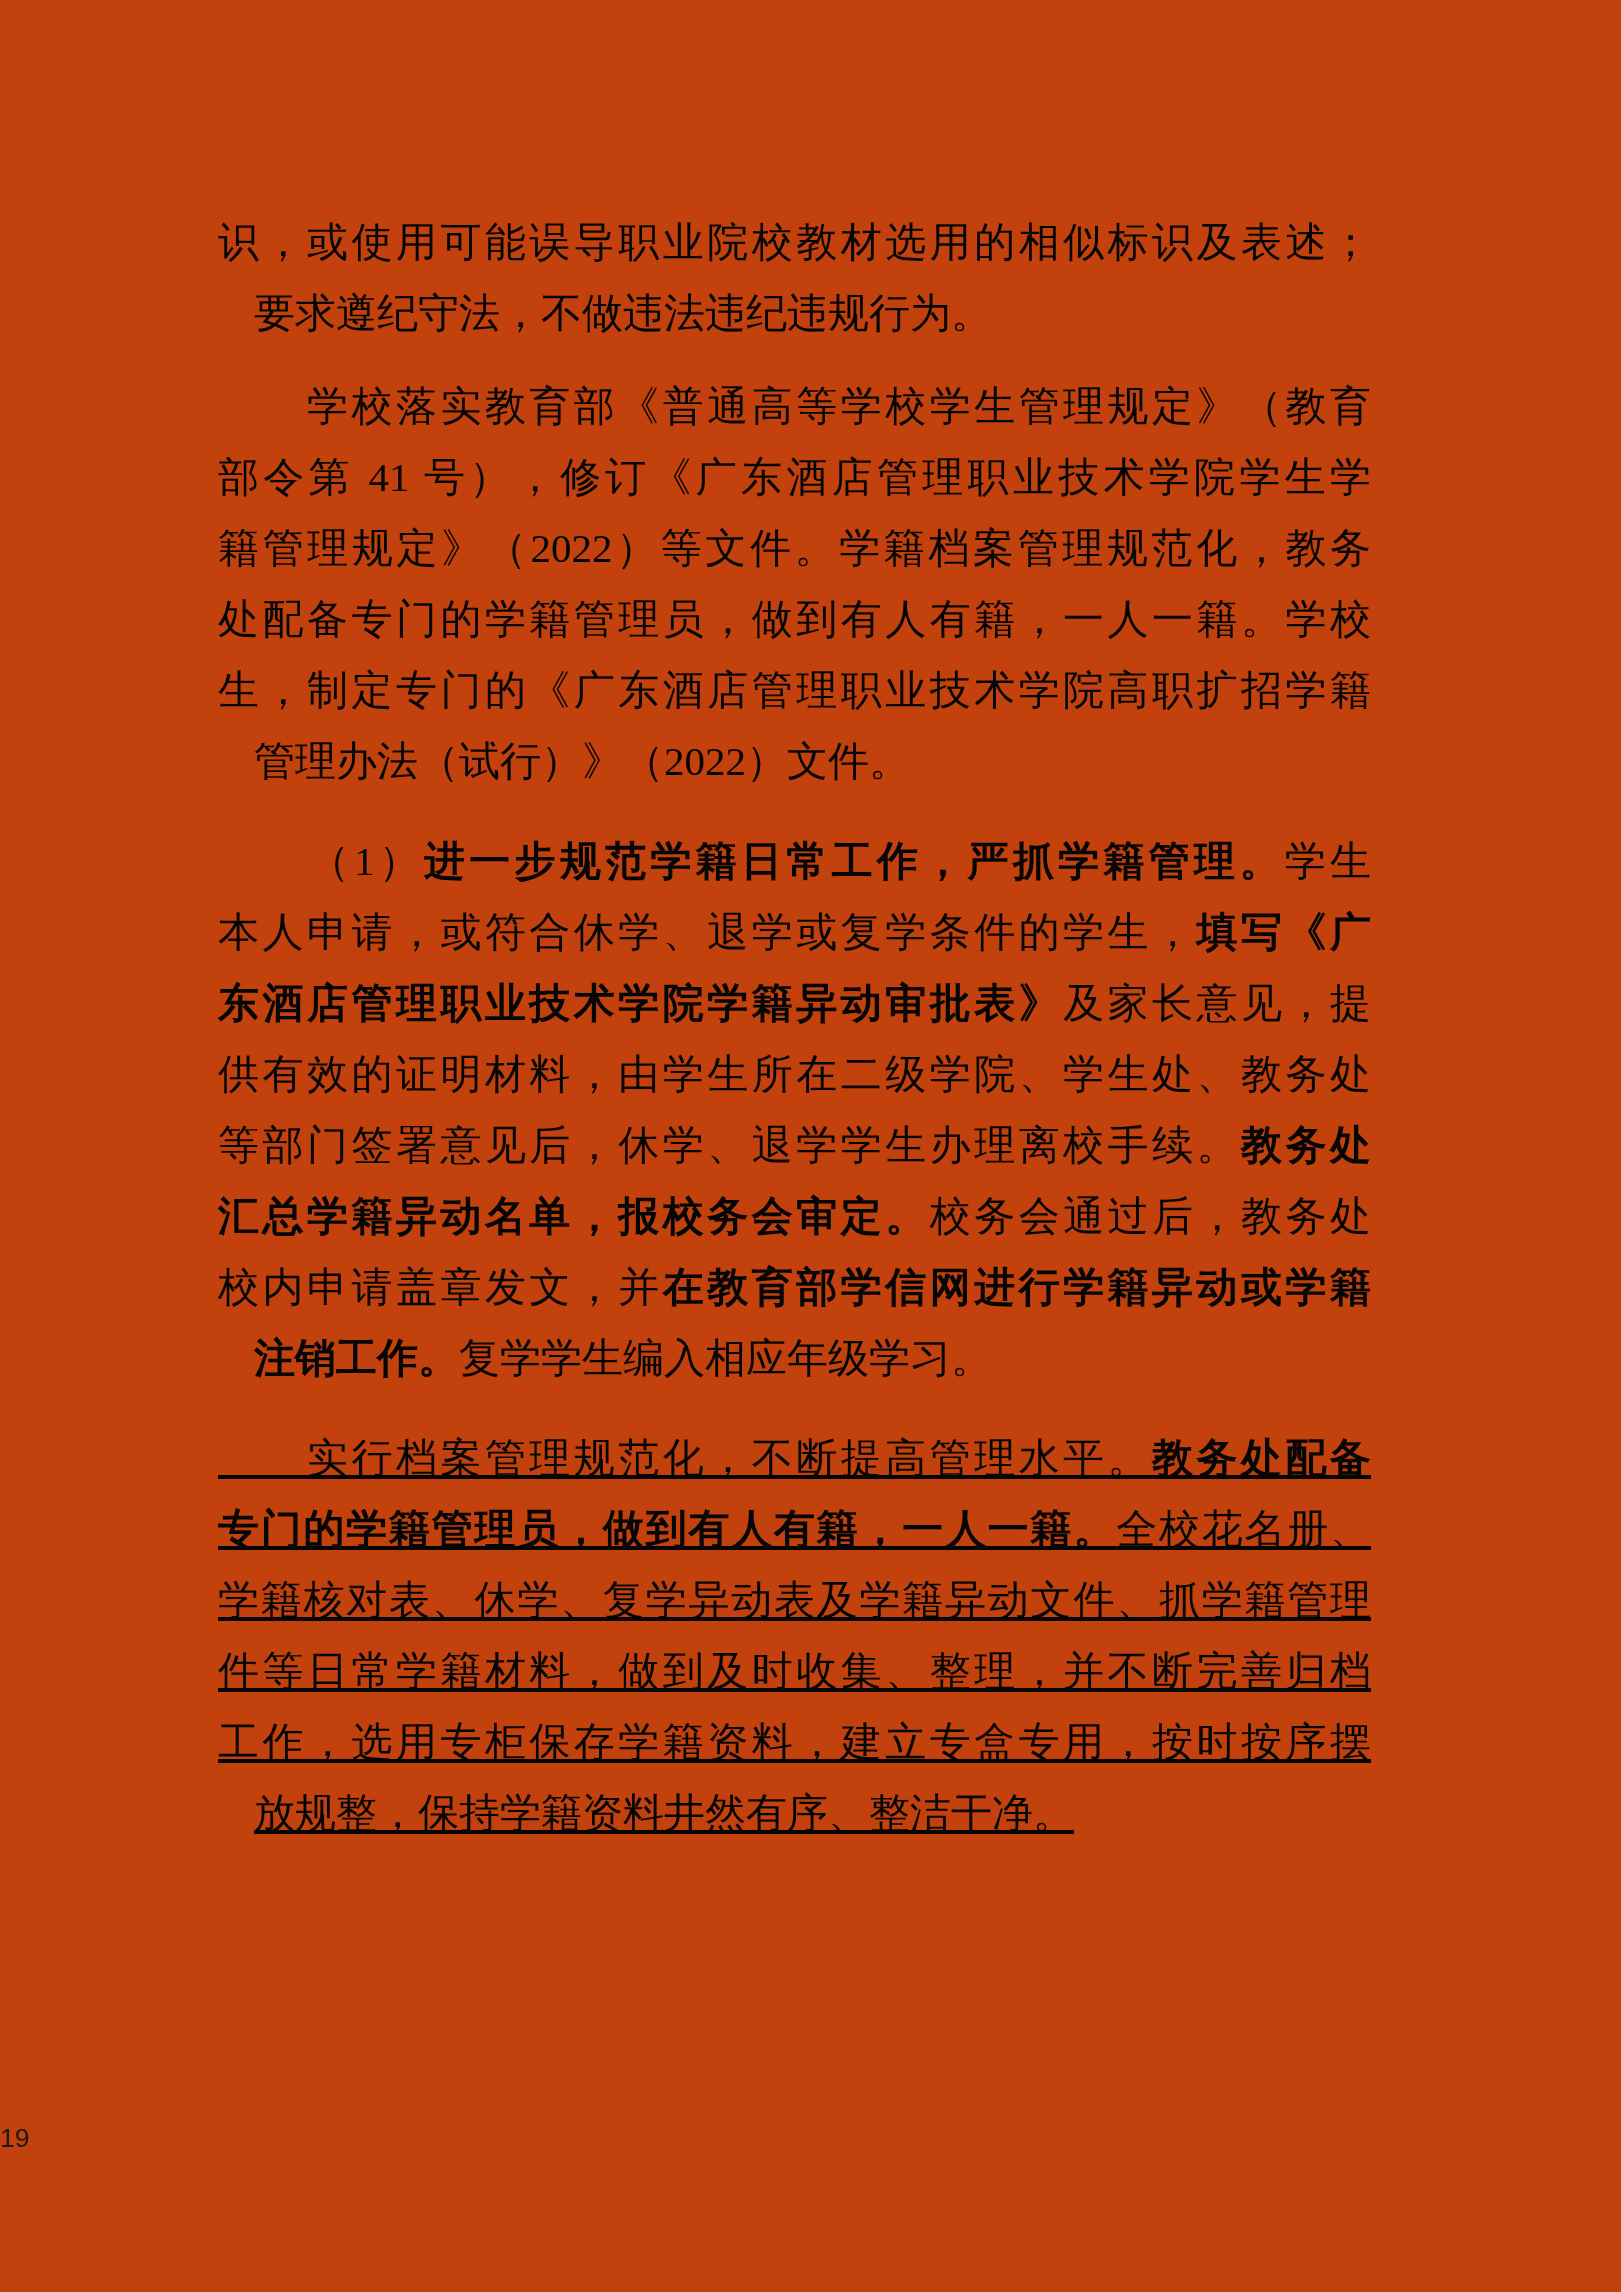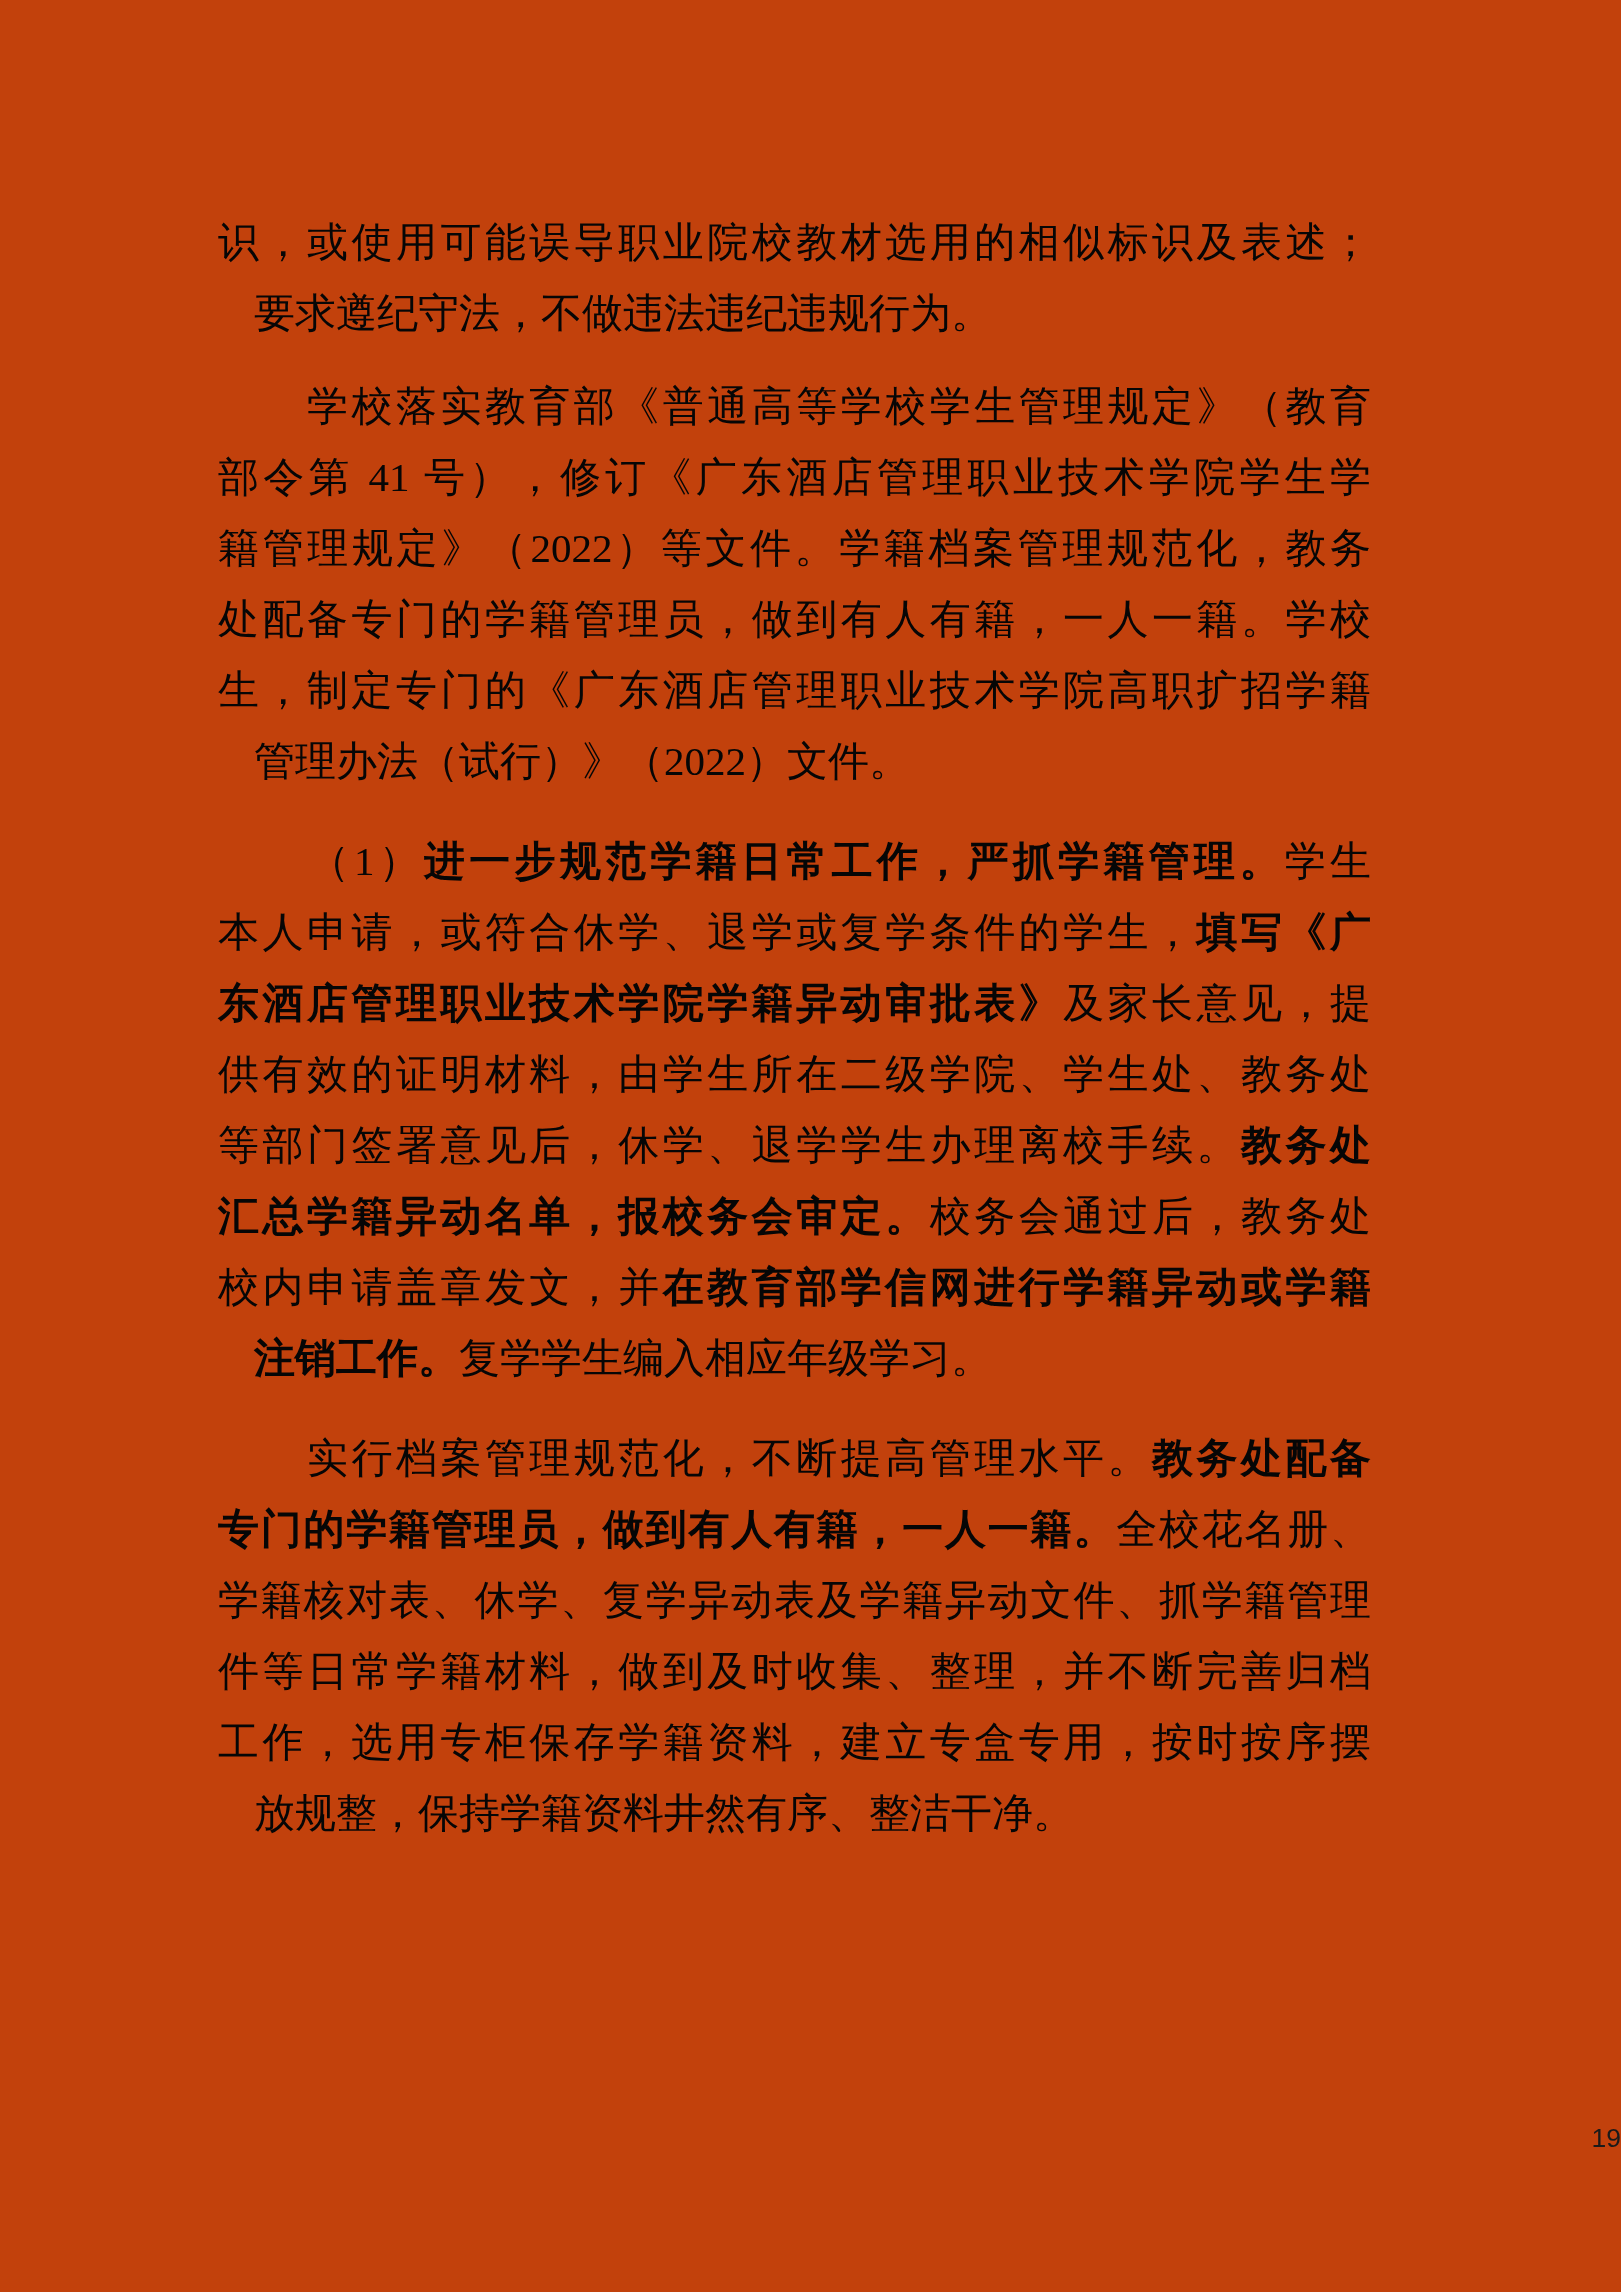--- a/index.html
+++ b/index.html
@@ -33,27 +33,27 @@
   }
   .line.para-end {
     text-align: left;
     text-align-last: left;
     margin-left: 36px;
   }
   .seg-bold { font-weight: 700; }
   [data-pid="heading-6"]  { margin-top: 18.6px; }
   [data-pid="overview"]   { margin-top: 21.6px; }
   [data-pid="item-1"]     { margin-top: 29px; }
-  [data-pid="archive"]    { margin-top: 29px; }
+  [data-pid="archive"]    { margin-top: 29px; text-decoration: underline; }
   .page-number {
     position: absolute;
     top: 2123px;
     left: 0;
     width: 100%;
-    text-align: right;
+    text-align: left;
     font-family: "Liberation Sans", sans-serif;
     font-size: 26.5px;
     color: #1a1a1a;
   }
 </style>
 </head>
 <body>
 
 <div class="page">
   <div class="body-text" id="doc-body">

